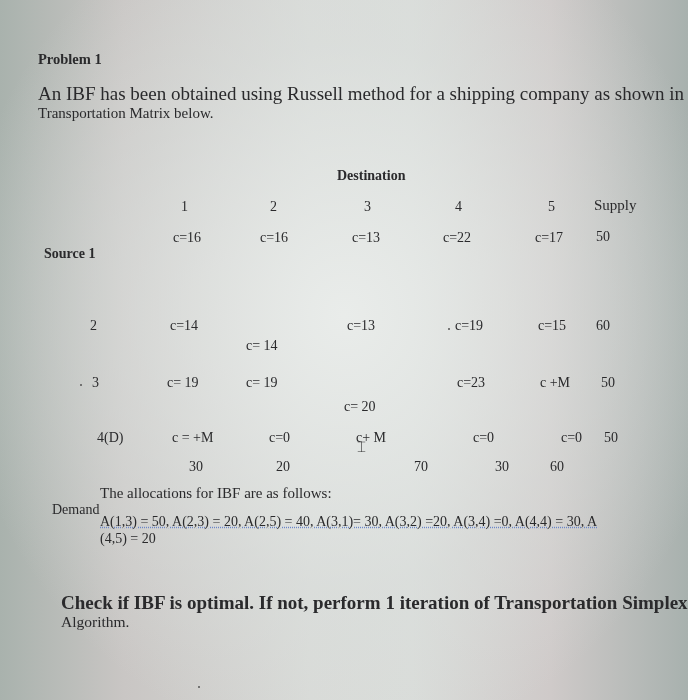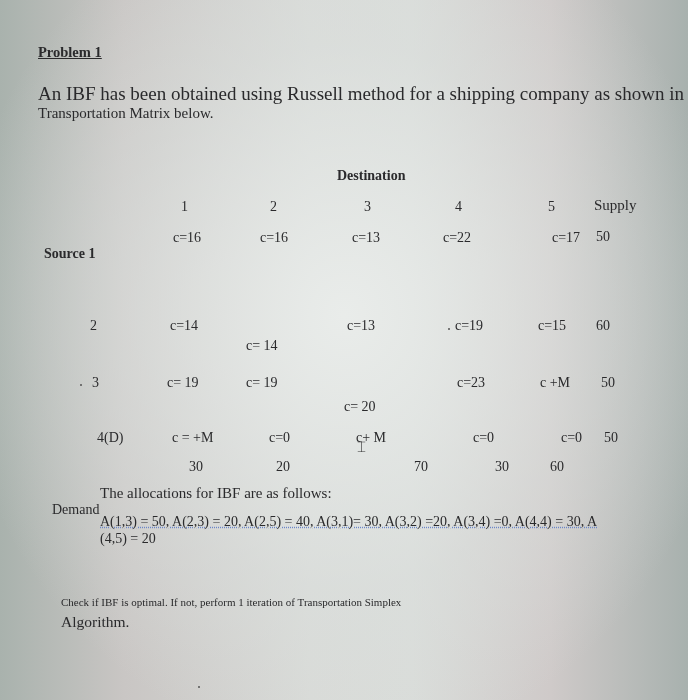--- a/index.html
+++ b/index.html
@@ -17,41 +17,41 @@
     .cursor-glyph .ibeam {
       position: absolute; left: 1px; top: -3px; font-size: 15px; color: #333;
       font-family: "DejaVu Sans", sans-serif;
     }
     .underline-a { text-decoration: underline dotted #6b86c8; }
     .dot { position: absolute; width: 2px; height: 2px; background: #555; border-radius: 50%; }
   </style>
 </head>
 <body>
 
-<div class="t b" style="left:38px; top:44px; font-size:14.5px;text-decoration:underline;">Problem 1</div>
+<div class="t b" style="left:38px; top:51px; font-size:14.5px;">Problem 1</div>
 <div class="t" style="left:38px; top:85px; font-size:19px;">An IBF has been obtained using Russell method for a shipping company as shown in</div>
 <div class="t" style="left:38px; top:105px; font-size:15px;">Transportation Matrix below.</div>
 
 <div>
   <div class="t b" style="left:317px; top:167px;margin-left:20px;">Destination</div>
 
   <div class="t" style="left:181px; top:198px;">1</div>
   <div class="t" style="left:270px; top:198px;">2</div>
   <div class="t" style="left:364px; top:198px;">3</div>
   <div class="t" style="left:455px; top:198px;">4</div>
   <div class="t" style="left:548px; top:198px;">5</div>
   <div class="t" style="left:594px; top:197px; font-size:15px;">Supply</div>
 
   <div>
     <div class="t b" style="left:44px; top:229px;margin-top:16px;">Source 1</div>
     <div class="t" style="left:173px; top:229px;">c=16</div>
     <div class="t" style="left:260px; top:229px;">c=16</div>
     <div class="t" style="left:352px; top:229px;">c=13</div>
     <div class="t" style="left:443px; top:229px;">c=22</div>
-    <div class="t" style="left:535px; top:229px;margin-left:17px;">c=17</div>
+    <div class="t" style="left:535px; top:229px;">c=17</div>
     <div class="t" style="left:596px; top:228px;">50</div>
   </div>
 
   <div>
     <div class="t" style="left:90px; top:317px;">2</div>
     <div class="t" style="left:170px; top:317px;">c=14</div>
     <div class="t" style="left:246px; top:317px;margin-top:20px;">c= 14</div>
     <div class="t" style="left:347px; top:317px;">c=13</div>
     <div class="t" style="left:455px; top:317px;">c=19</div>
     <div class="t" style="left:538px; top:317px;">c=15</div>
@@ -89,16 +89,16 @@
     <div class="t" style="left:414px; top:458px;">70</div>
     <div class="t" style="left:495px; top:458px;">30</div>
     <div class="t" style="left:550px; top:458px;">60</div>
   </div>
 </div>
 
 <div class="t" style="left:100px; top:485px; font-size:15px;">The allocations for IBF are as follows:</div>
 <div class="t" style="left:100px; top:513px; font-size:14px;"><span class="underline-a">A(1,3) = 50, A(2,3) = 20, A(2,5) = 40, A(3,1)= 30, A(3,2) =20, A(3,4) =0, A(4,4) = 30, A</span></div>
 <div class="t" style="left:100px; top:530px; font-size:14px;">(4,5) = 20</div>
 
-<div class="t" style="left:61px; top:594px; font-size:11px;">Check if IBF is optimal. If not, perform 1 iteration of Transportation Simplex</div>
+<div class="t" style="left:61px; top:594px; font-size:19px;font-weight:bold;">Check if IBF is optimal. If not, perform 1 iteration of Transportation Simplex</div>
 <div class="t" style="left:61px; top:613px; font-size:15.5px;">Algorithm.</div>
 
 <span class="dot" style="left:198px; top:686px;"></span>
 
 </body></html>

